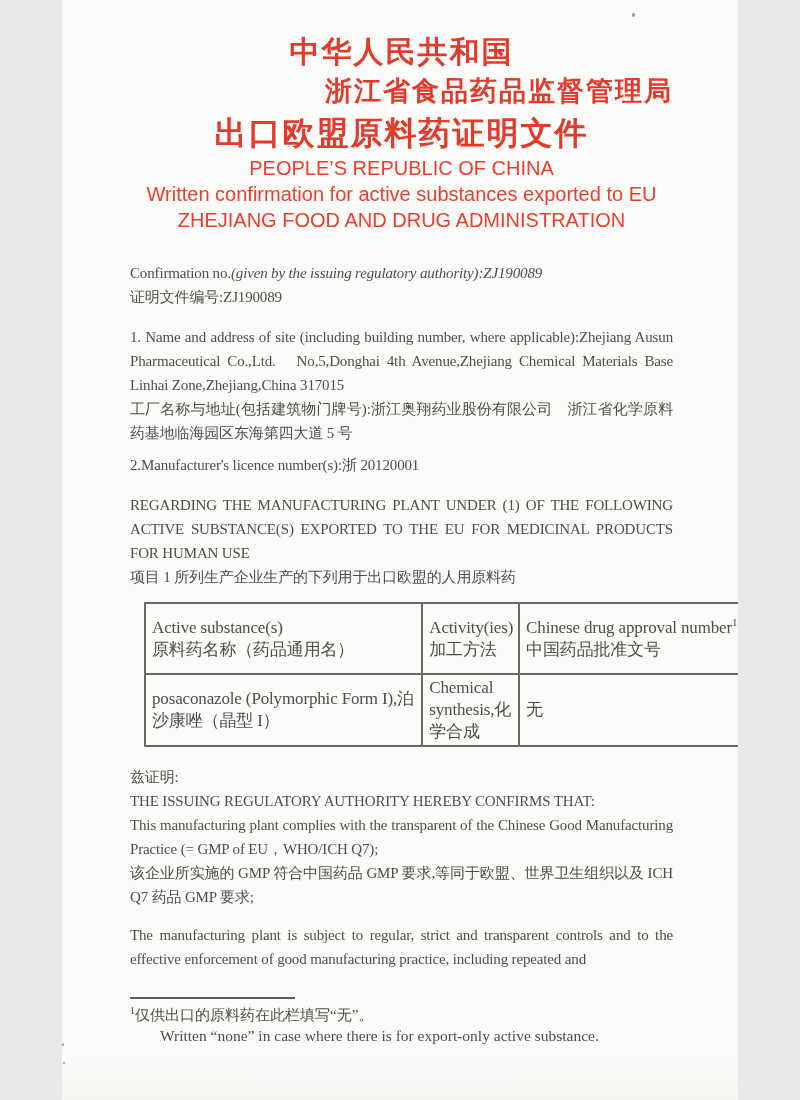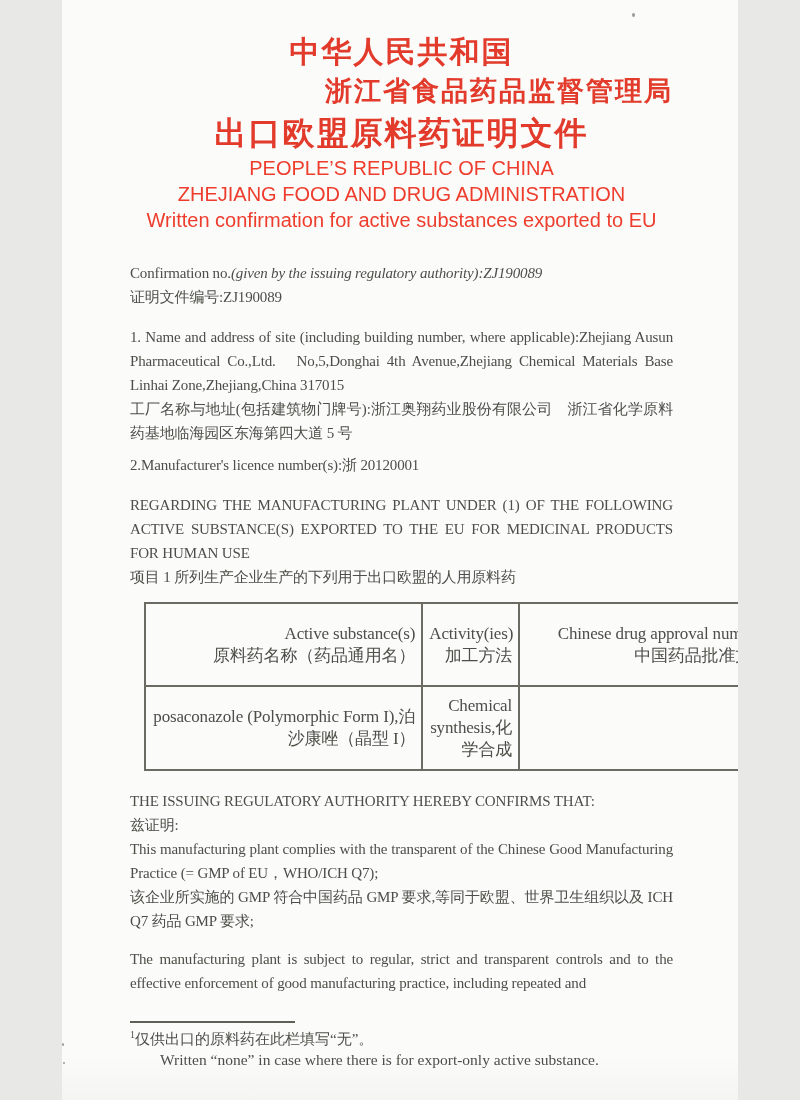--- a/index.html
+++ b/index.html
@@ -35,27 +35,27 @@
   .ital{font-style:italic;}
   
   table.subst{
     border-collapse:collapse;
     margin:13px 0 0 14px;
     width:633px;
     table-layout:fixed;
   }
   table.subst th, table.subst td{
     border:2px solid #6b6b63;
-    text-align:right;
+    text-align:left;
     vertical-align:middle;
     font-weight:normal;
     font-size:17px;
     line-height:22px;
     letter-spacing:-0.15px;
-    padding:8px 6px;
+    padding:2px 6px;
     overflow:hidden;
   }
   table.subst th{height:65px;}
   table.subst td{height:66px;}
   .col1{width:272px;}
   .col2{width:95px;}
   .col3{width:252px;}
   table.subst sup{font-size:11px;line-height:0;}
   
   .footnote{margin-top:26px;}
@@ -72,22 +72,22 @@
 </head>
 <body>
 
 <div class="page">
 
   <div class="hdr">
     <div class="hdr-cn1 c-red1">中华人民共和国</div>
     <div class="hdr-cn2 c-red1">浙江省食品药品监督管理局</div>
     <div class="hdr-cn3 c-red1">出口欧盟原料药证明文件</div>
     <div class="hdr-en c-red2">PEOPLE’S REPUBLIC OF CHINA</div>
+    <div class="hdr-en c-red2">Written confirmation for active substances exported to EU</div>
     <div class="hdr-en c-red2">ZHEJIANG FOOD AND DRUG ADMINISTRATION</div>
-    <div class="hdr-en c-red2">Written confirmation for active substances exported to EU</div>
   </div>
 
   <div class="body-text blk-conf">
     <div><span>Confirmation no.</span><span class="ital">(given by the issuing regulatory authority):ZJ190089</span></div>
     <div>证明文件编号:ZJ190089</div>
   </div>
 
   <div class="body-text blk-s1">
     <div class="para">1. Name and address of site (including building number, where applicable):Zhejiang Ausun Pharmaceutical Co.,Ltd.&nbsp;&nbsp; No,5,Donghai 4th Avenue,Zhejiang Chemical Materials Base Linhai Zone,Zhejiang,China 317015</div>
     <div class="para">工厂名称与地址(包括建筑物门牌号):浙江奥翔药业股份有限公司　浙江省化学原料药基地临海园区东海第四大道 5 号</div>
@@ -127,22 +127,22 @@
     <tbody>
       <tr>
         <td>posaconazole (Polymorphic Form I),泊沙康唑（晶型 I）</td>
         <td>Chemical synthesis,化学合成</td>
         <td>无</td>
       </tr>
     </tbody>
   </table>
 
   <div class="body-text blk-confirms">
+    <div>兹证明:</div>
     <div>THE ISSUING REGULATORY AUTHORITY HEREBY CONFIRMS THAT:</div>
-    <div>兹证明:</div>
     <div class="para">This manufacturing plant complies with the transparent of the Chinese Good Manufacturing Practice (= GMP of EU，WHO/ICH Q7);</div>
     <div class="para">该企业所实施的 GMP 符合中国药品 GMP 要求,等同于欧盟、世界卫生组织以及 ICH Q7 药品 GMP 要求;</div>
   </div>
 
   <div class="body-text blk-p2">
     <div class="para">The manufacturing plant is subject to regular, strict and transparent controls and to the effective enforcement of good manufacturing practice, including repeated and</div>
   </div>
 
   <div class="footnote">
     <div class="fn-rule"></div>

